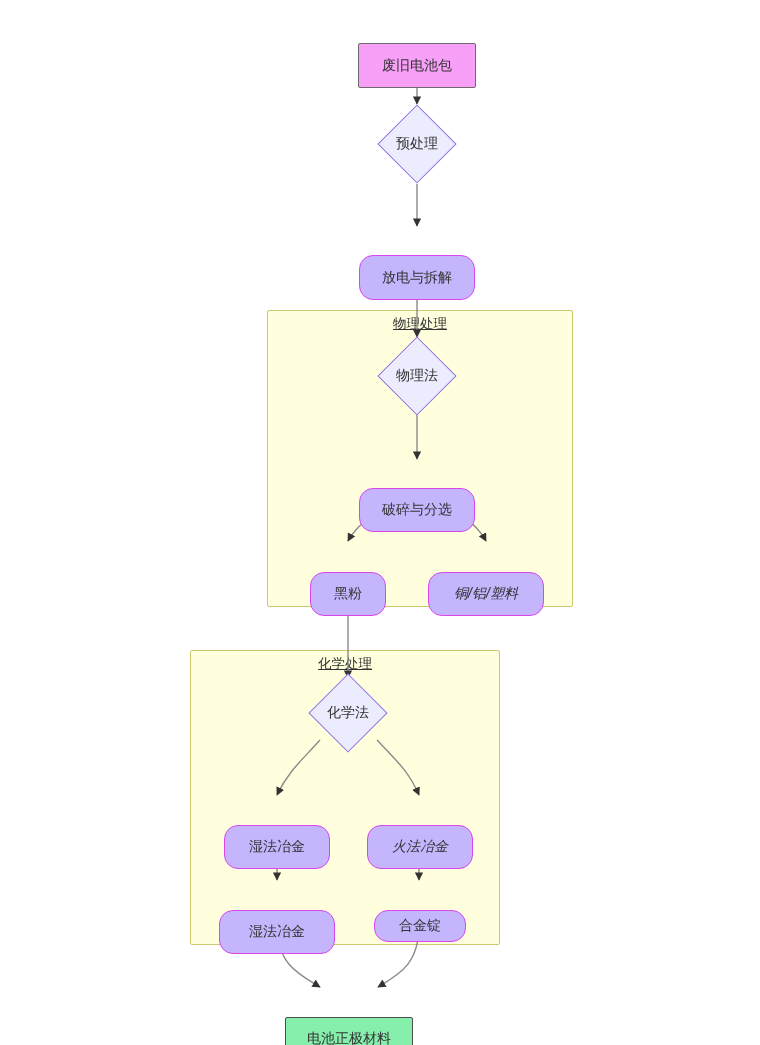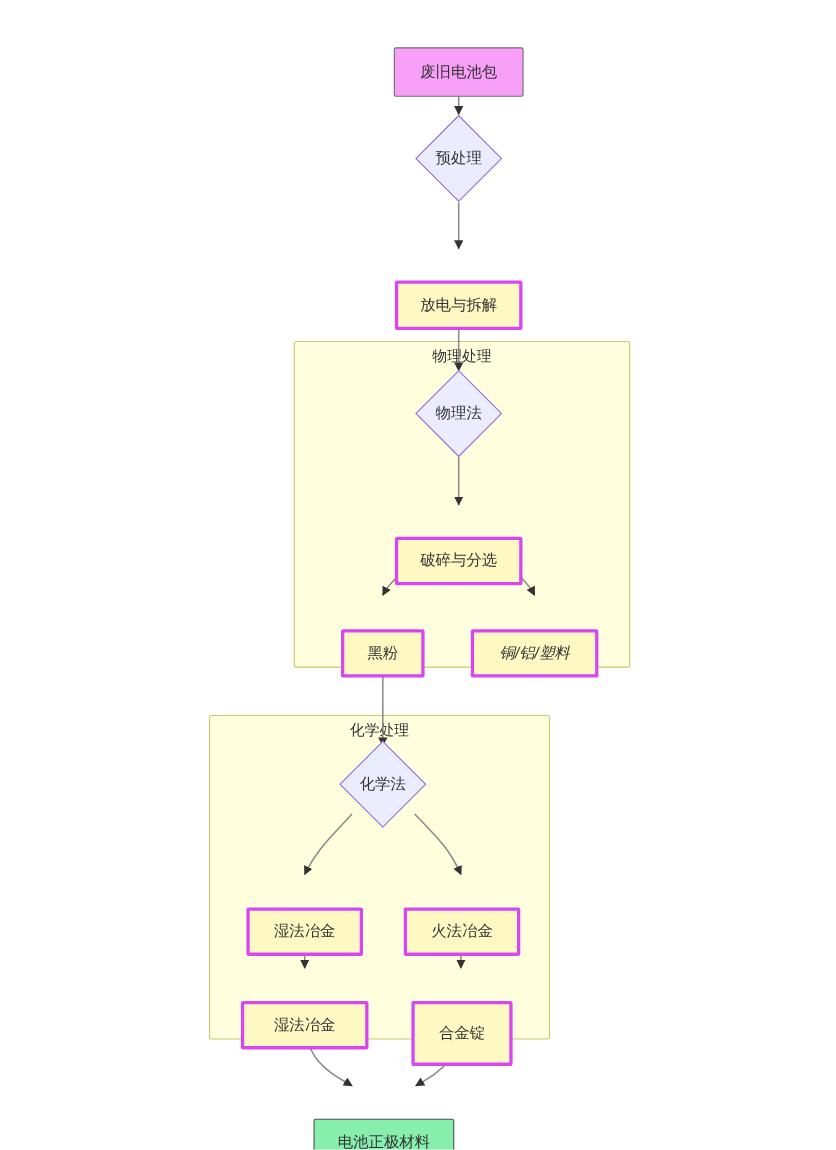--- a/index.html
+++ b/index.html
@@ -37,36 +37,37 @@
   .subgraph-label {
     position: absolute;
     top: 4px;
     left: 0;
     width: 100%;
     text-align: center;
     font-size: 13.5px;
     color: #333333;
     line-height: 18px;
     white-space: nowrap;
+    text-decoration: underline;
   }
   .node {
     position: absolute;
     box-sizing: border-box;
     display: flex;
     align-items: center;
     justify-content: center;
     font-size: 14px;
     color: #333333;
     white-space: nowrap;
     margin-top: 29px;
   }
   .node.rect {
-    background: #fef9c3;
-    border: 3px solid #d946ef;
-    border-radius: 2px;
+    background: #c4b5fd;
+    border: 1px solid #d946ef;
+    border-radius: 14px;
   }
   .node.start {
     background: #f8a0f8;
     border: 1.6px solid #6b6b6b;
     border-radius: 2px;
   }
   .node.end {
     background: #86efac;
     border: 1.6px solid #4c4c4c;
     border-radius: 2px;
@@ -166,21 +167,21 @@
 
   <div class="node rect" style="left:428px; top:543px; width:116px; height:44px;font-style:italic;">铜/铝/塑料</div>
 
   <div class="diamond-wrap" style="left:320px; top:685px; width:56px; height:56px;">
     <div class="diamond-shape"></div>
     <div class="diamond-text">化学法</div>
   </div>
 
   <div class="node rect" style="left:224px; top:796px; width:106px; height:44px;">湿法冶金</div>
 
-  <div class="node rect" style="left:367px; top:796px; width:106px; height:44px;">火法冶金</div>
+  <div class="node rect" style="left:367px; top:796px; width:106px; height:44px;font-style:italic;">火法冶金</div>
 
   <div class="node rect" style="left:219px; top:881px; width:116px; height:44px;">湿法冶金</div>
 
-  <div class="node rect" style="left:374px; top:881px; width:92px; height:59px;">合金锭</div>
+  <div class="node rect" style="left:374px; top:881px; width:92px; height:32px;">合金锭</div>
 
   <div class="node end" style="left:285px; top:988px; width:128px; height:44px;">电池正极材料</div>
 
 </div>
 
 </body></html>

